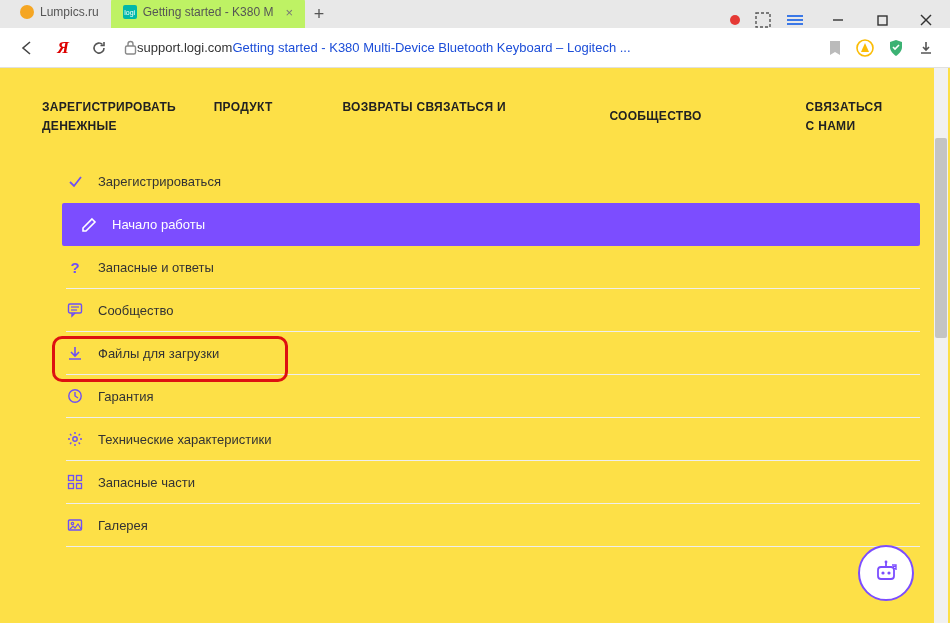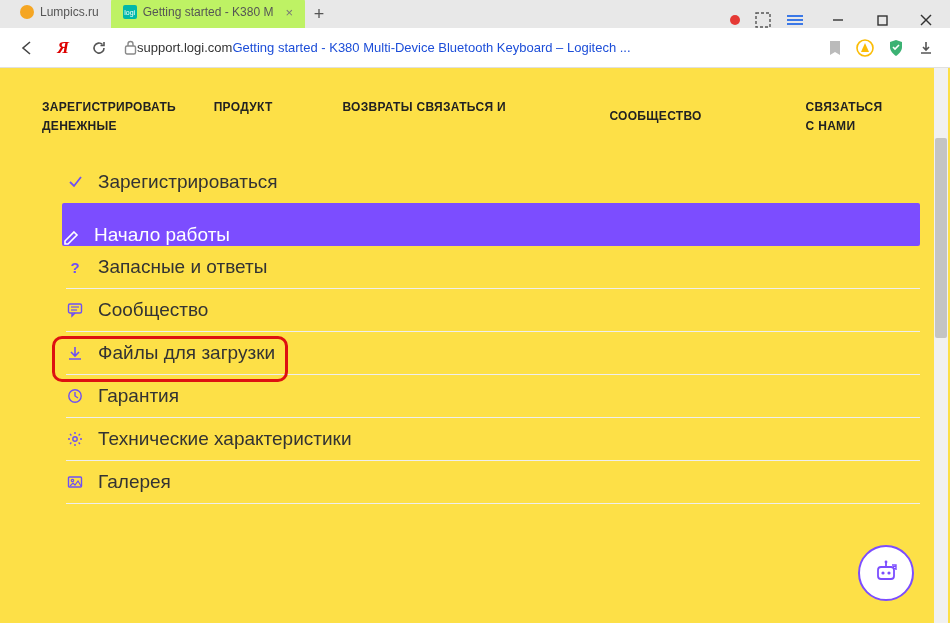--- a/index.html
+++ b/index.html
@@ -32,22 +32,22 @@
 .navcol { font-size: 12px; font-weight: bold; color: #222; letter-spacing: 0.3px; line-height: 1.6; }
 .navcol.c1 { width: 180px; }
 .navcol.c2 { width: 135px; }
 .navcol.c3 { width: 280px; }
 .navcol.c4 { width: 170px; }
 .navcol.c5 { width: 120px; margin-left: 34px; }
 
 .side-list { margin: 0 30px 0 66px; }
 .item { display: flex; align-items: center; height: 43px; gap: 14px; border-bottom: 1px solid #eee; position: relative; }
 .item .icon { width: 18px; display: flex; align-items: center; justify-content: center; color: #6e4ff6; }
-.item .label { font-size: 19px; color: #333; }
-.item.active { background: #7c4dff; border-bottom: none; border-radius: 2px; margin-left: -4px; padding-left: 0; align-items: flex-end; }
+.item .label { font-size: 13px; color: #333; }
+.item.active { background: #7c4dff; border-bottom: none; border-radius: 2px; margin-left: -4px; padding-left: 18px; }
 .item.active .icon, .item.active .label { color: #fff; }
 .item.noborder { border-bottom: none; }
 
 .highlight-box { position: absolute; border: 3px solid #d11; border-radius: 10px; pointer-events: none; }
 
 .chatbot { position: absolute; right: 36px; bottom: 22px; width: 56px; height: 56px; border: 2px solid #7c4dff; border-radius: 50%; display: flex; align-items: center; justify-content: center; color: #7c4dff; background: #fff; }
 
 svg { display: block; }
 </style>
 </head>
@@ -227,20 +227,31 @@
     <div class="item">
       <span class="icon">
           <svg width="16" height="16" viewBox="0 0 16 16">
             <circle cx="8" cy="8" r="2.2" fill="none" stroke="#6e4ff6" stroke-width="1.4"></circle>
             <path d="M8 1v2M8 13v2M1 8h2M13 8h2M3 3l1.4 1.4M11.6 11.6L13 13M13 3l-1.4 1.4M4.4 11.6L3 13" stroke="#6e4ff6" stroke-width="1.4"></path>
           </svg>
         </span>
       <span class="label">Технические характеристики</span>
     </div>
 
+    <div class="item">
+      <span class="icon">
+          <svg width="16" height="16" viewBox="0 0 16 16">
+            <rect x="1.5" y="1.5" width="5" height="5" fill="none" stroke="#6e4ff6" stroke-width="1.3"></rect>
+            <rect x="9.5" y="1.5" width="5" height="5" fill="none" stroke="#6e4ff6" stroke-width="1.3"></rect>
+            <rect x="1.5" y="9.5" width="5" height="5" fill="none" stroke="#6e4ff6" stroke-width="1.3"></rect>
+            <rect x="9.5" y="9.5" width="5" height="5" fill="none" stroke="#6e4ff6" stroke-width="1.3"></rect>
+          </svg>
+        </span>
+      <span class="label">Запасные части</span>
+    </div>
 
     <div class="item">
       <span class="icon">
           <svg width="16" height="16" viewBox="0 0 16 16">
             <rect x="1.5" y="3" width="13" height="10" rx="1" fill="none" stroke="#6e4ff6" stroke-width="1.4"></rect>
             <circle cx="5.5" cy="6.5" r="1.2" fill="none" stroke="#6e4ff6" stroke-width="1.2"></circle>
             <path d="M3 12l3-3 2 2 3-4 3 5" fill="none" stroke="#6e4ff6" stroke-width="1.2"></path>
           </svg>
         </span>
       <span class="label">Галерея</span>

